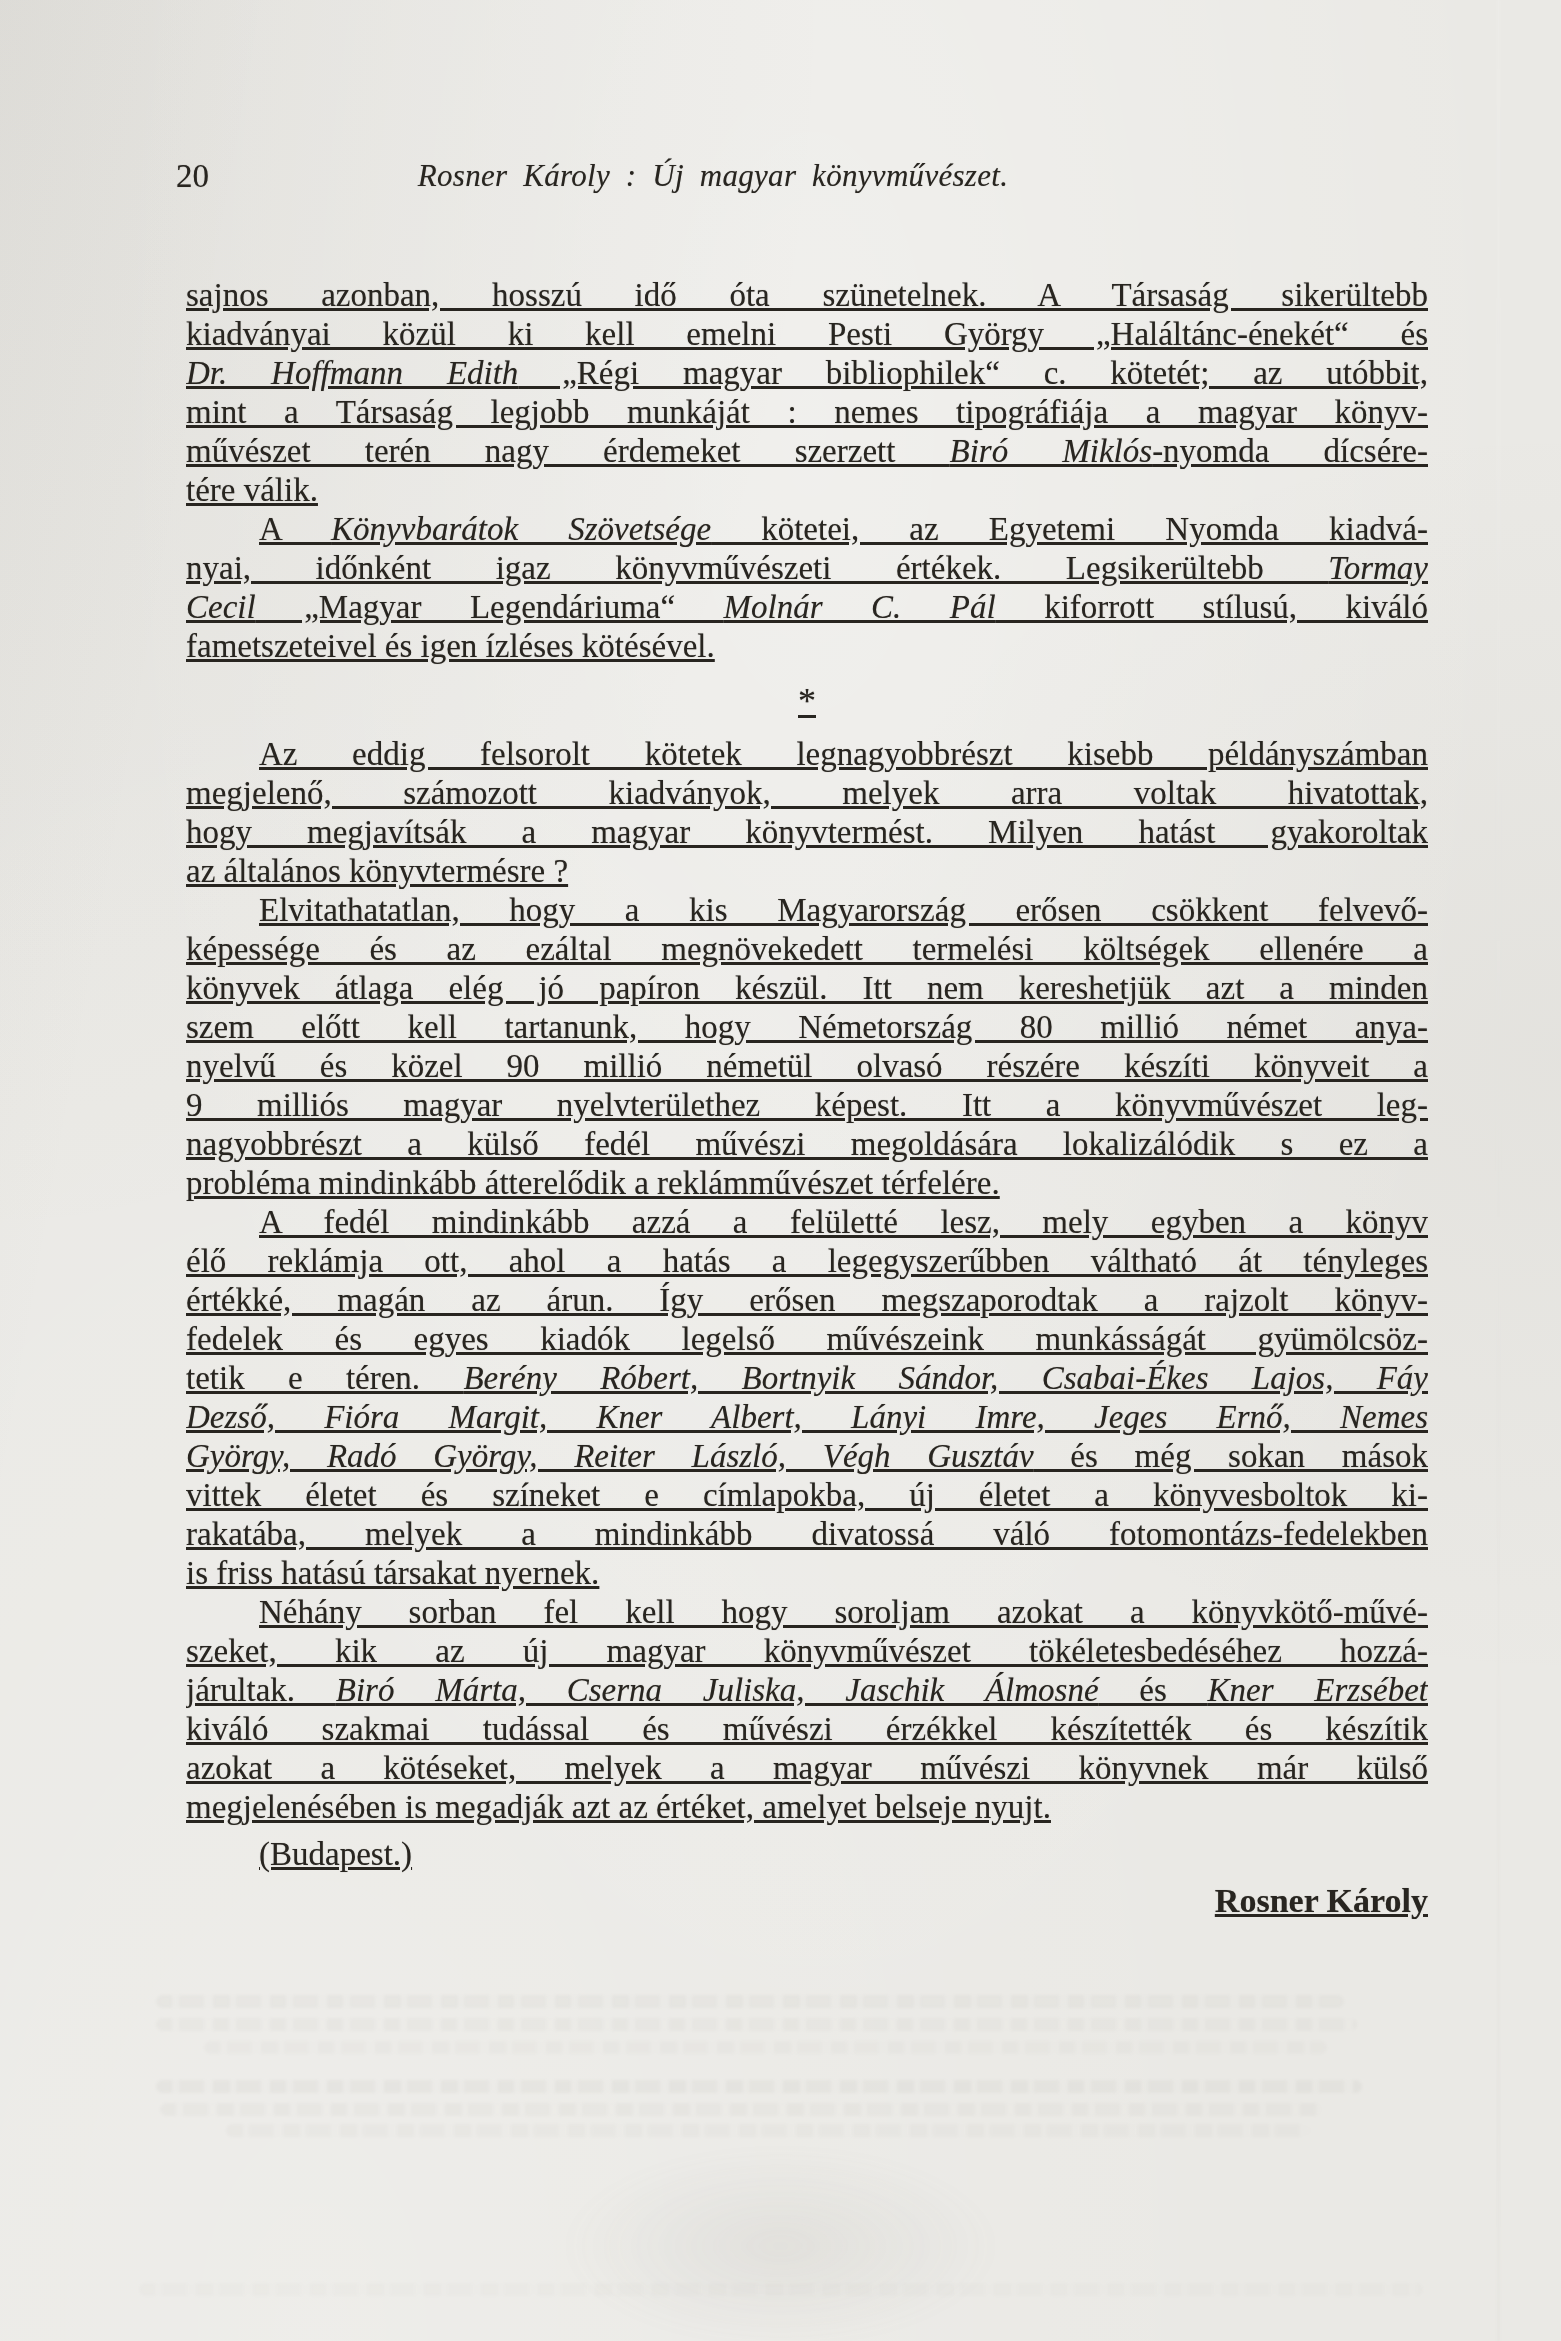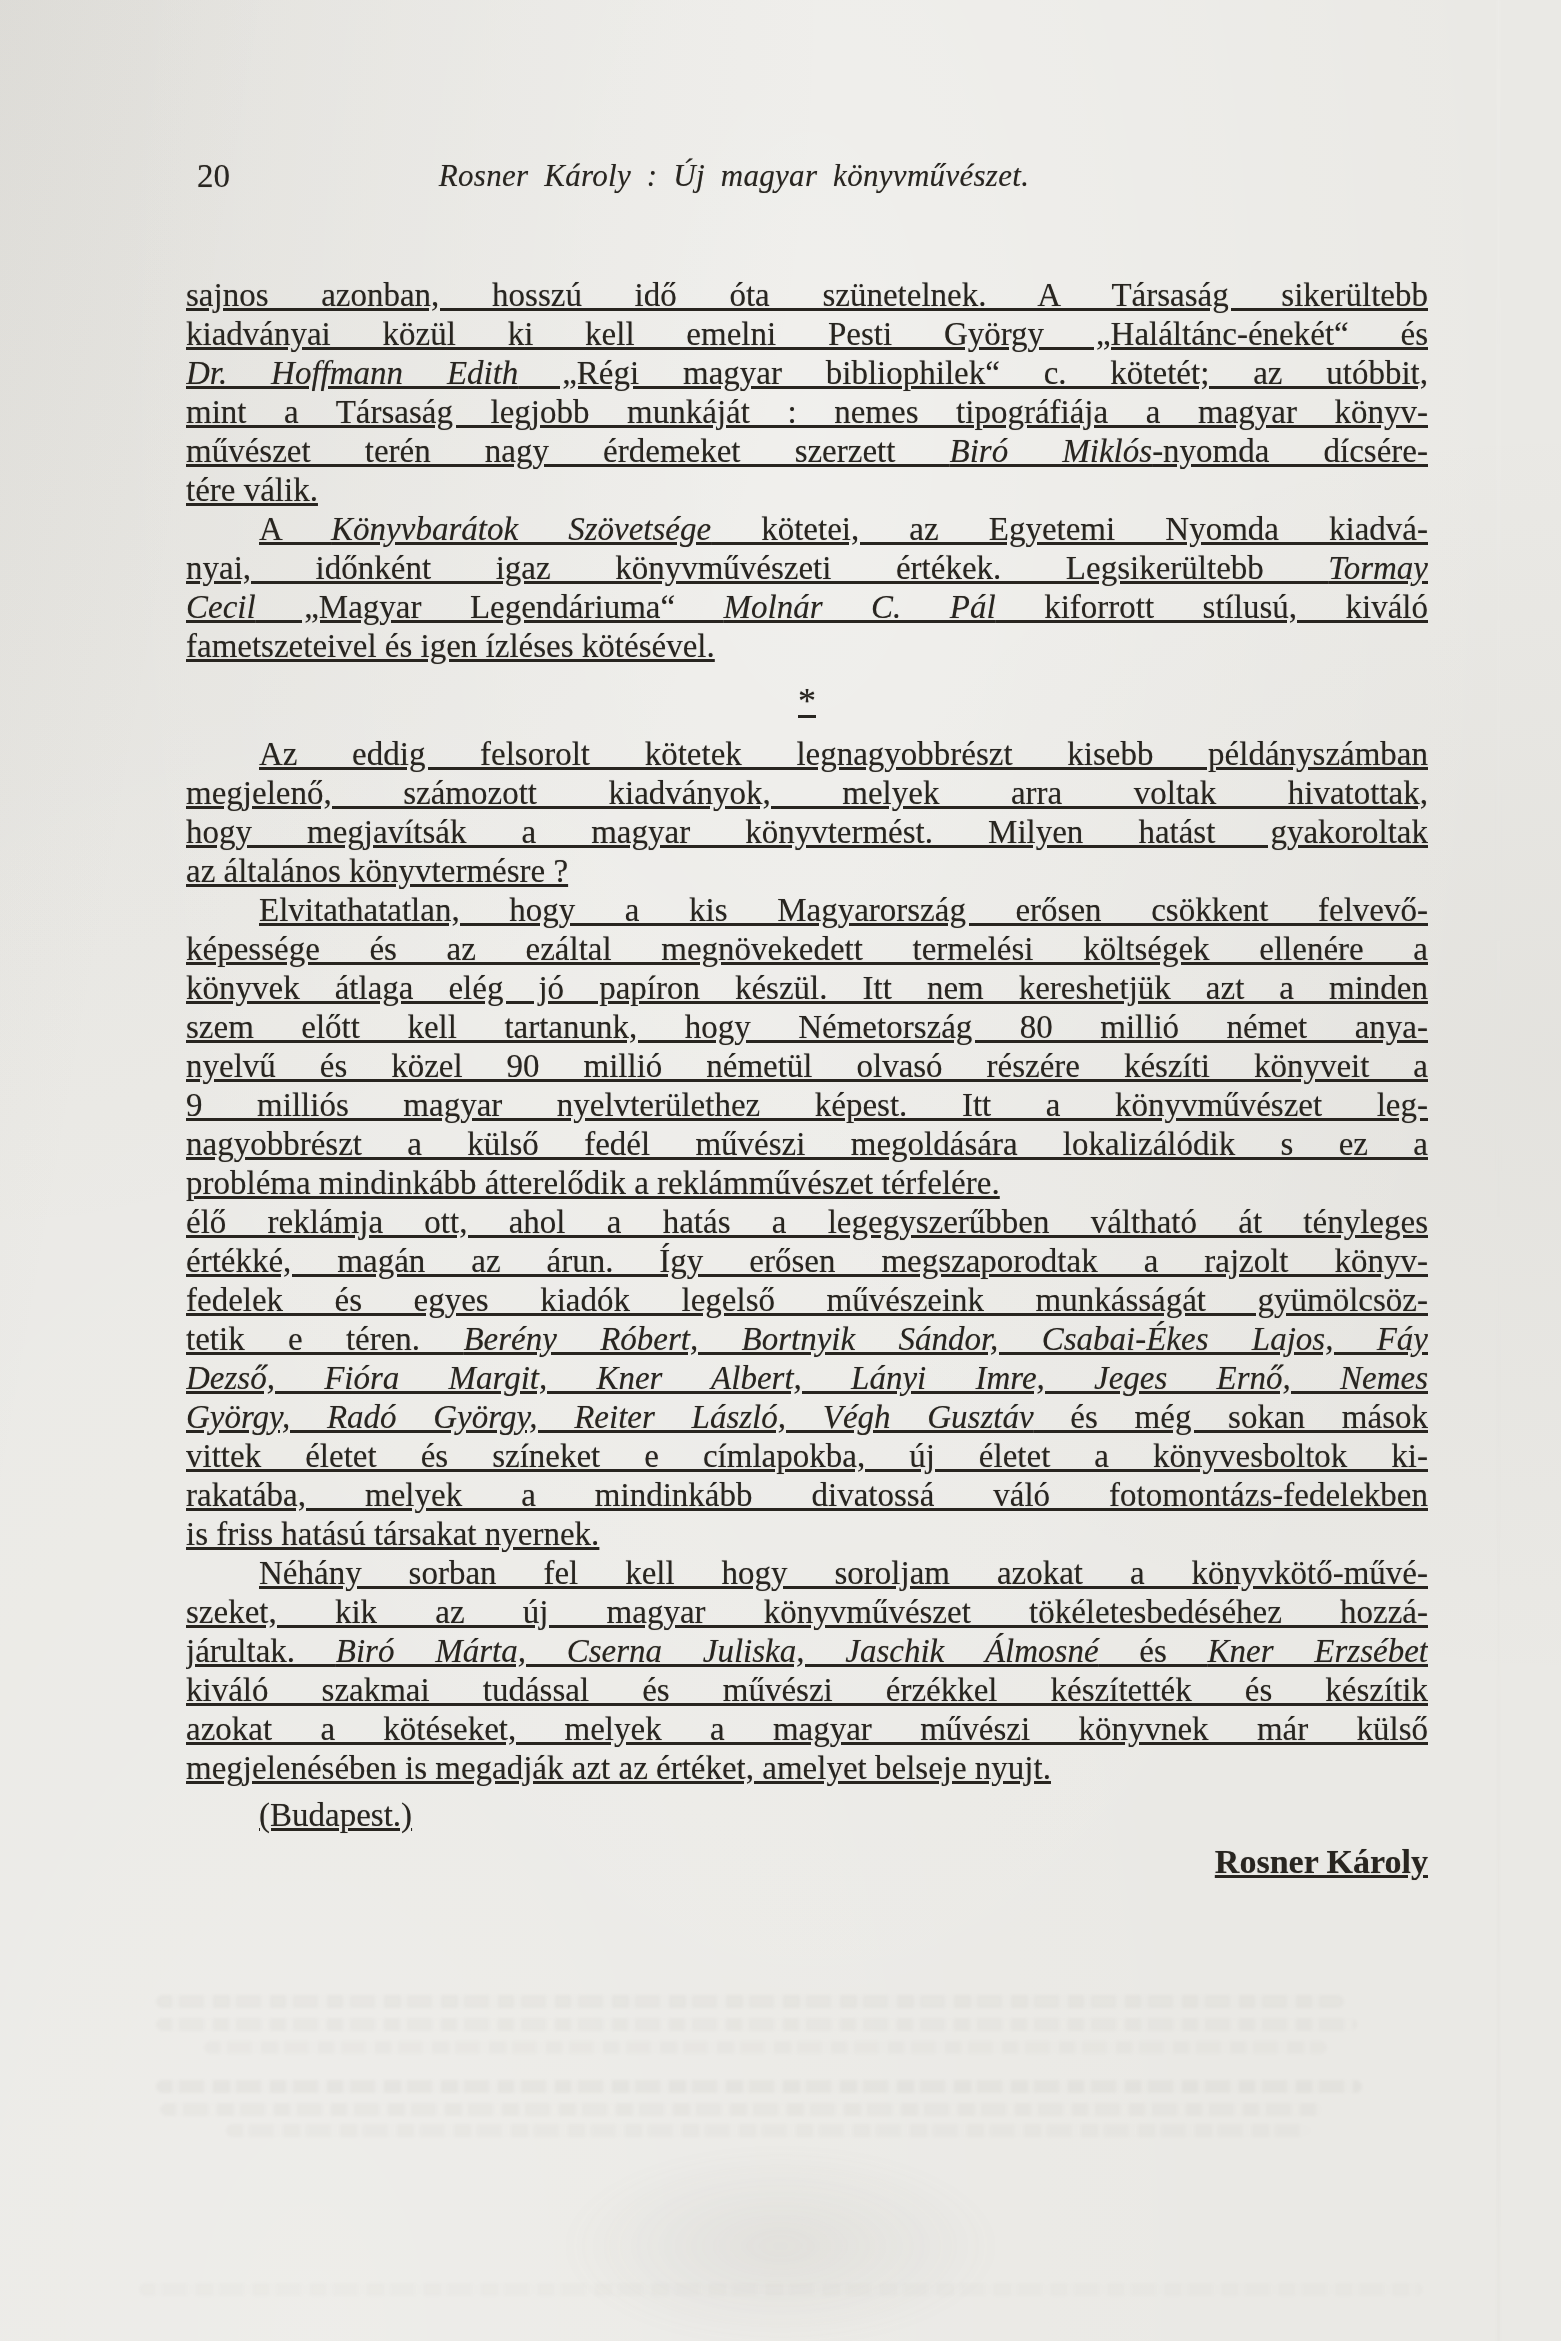--- a/index.html
+++ b/index.html
@@ -17,21 +17,21 @@
     content:"";
     position:absolute; inset:0;
     background:
       radial-gradient(ellipse at 52% 18%, rgba(255,255,255,0.30), transparent 62%),
       radial-gradient(ellipse at 0% 0%, rgba(110,105,95,0.07), transparent 38%),
       radial-gradient(ellipse at 100% 45%, rgba(110,105,95,0.05), transparent 35%),
       radial-gradient(ellipse at 20% 100%, rgba(255,255,255,0.18), transparent 55%),
       linear-gradient(100deg, rgba(120,115,105,0.04), transparent 14%);
     pointer-events:none;
   }
-  .header-row { position:absolute; top:156px; left:0; right:0; height:40px;margin-left:21px; }
+  .header-row { position:absolute; top:156px; left:0; right:0; height:40px; }
   .page-number {
     position:absolute; left:176px; top:0;
     font-size:33px; line-height:40px;
     text-shadow:0 0 0.9px rgba(40,37,32,0.45);
   }
   .running-title {
     position:absolute; left:713px; top:0;
     transform:translateX(-50%);
     font-style:italic; font-size:31px; line-height:40px;
     word-spacing:7.8px; letter-spacing:0.3px; white-space:nowrap;
@@ -110,20 +110,21 @@
         <div class="line"><span>hogy megjavítsák a magyar könyvtermést. Milyen hatást gyakoroltak</span></div>
         <div class="line last"><span>az általános könyvtermésre ?</span></div>
         <div class="line indent"><span>Elvitathatatlan, hogy a kis Magyarország erősen csökkent felvevő-</span></div>
         <div class="line"><span>képessége és az ezáltal megnövekedett termelési költségek ellenére a</span></div>
         <div class="line"><span>könyvek átlaga elég jó papíron készül. Itt nem kereshetjük azt a minden</span></div>
         <div class="line"><span>szem előtt kell tartanunk, hogy Németország 80 millió német anya-</span></div>
         <div class="line"><span>nyelvű és közel 90 millió németül olvasó részére készíti könyveit a</span></div>
         <div class="line"><span>9 milliós magyar nyelvterülethez képest. Itt a könyvművészet leg-</span></div>
         <div class="line"><span>nagyobbrészt a külső fedél művészi megoldására lokalizálódik s ez a</span></div>
         <div class="line last"><span>probléma mindinkább átterelődik a reklámművészet térfelére.</span></div>
+        <div class="line indent"><span>A fedél mindinkább azzá a felületté lesz, mely egyben a könyv</span></div>
         <div class="line"><span>élő reklámja ott, ahol a hatás a legegyszerűbben váltható át tényleges</span></div>
         <div class="line"><span>értékké, magán az árun. Így erősen megszaporodtak a rajzolt könyv-</span></div>
         <div class="line"><span>fedelek és egyes kiadók legelső művészeink munkásságát gyümölcsöz-</span></div>
         <div class="line"><span>tetik e téren. </span><span class="it">Berény Róbert, Bortnyik Sándor, Csabai-Ékes Lajos, Fáy</span></div>
         <div class="line"><span class="it">Dezső, Fióra Margit, Kner Albert, Lányi Imre, Jeges Ernő, Nemes</span></div>
         <div class="line"><span class="it">György, Radó György, Reiter László, Végh Gusztáv</span><span> és még sokan mások</span></div>
         <div class="line"><span>vittek életet és színeket e címlapokba, új életet a könyvesboltok ki-</span></div>
         <div class="line"><span>rakatába, melyek a mindinkább divatossá váló fotomontázs-fedelekben</span></div>
         <div class="line last"><span>is friss hatású társakat nyernek.</span></div>
         <div class="line indent"><span>Néhány sorban fel kell hogy soroljam azokat a könyvkötő-művé-</span></div>

